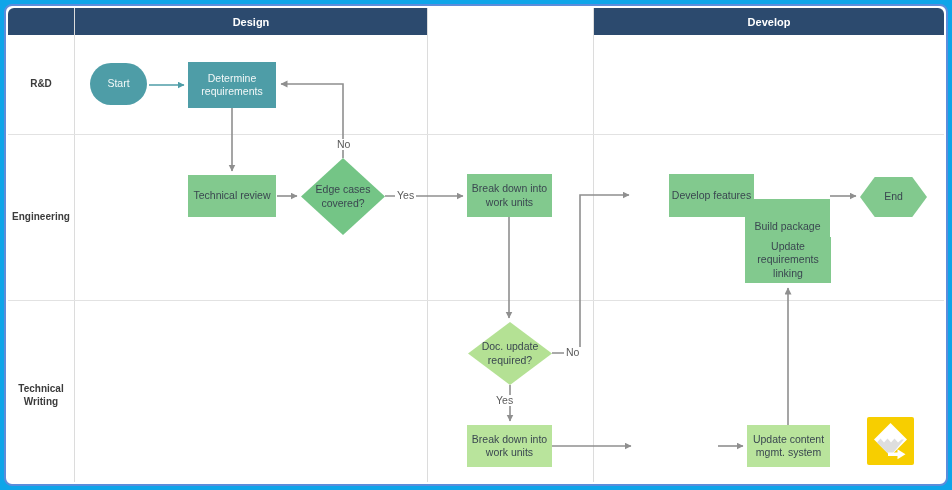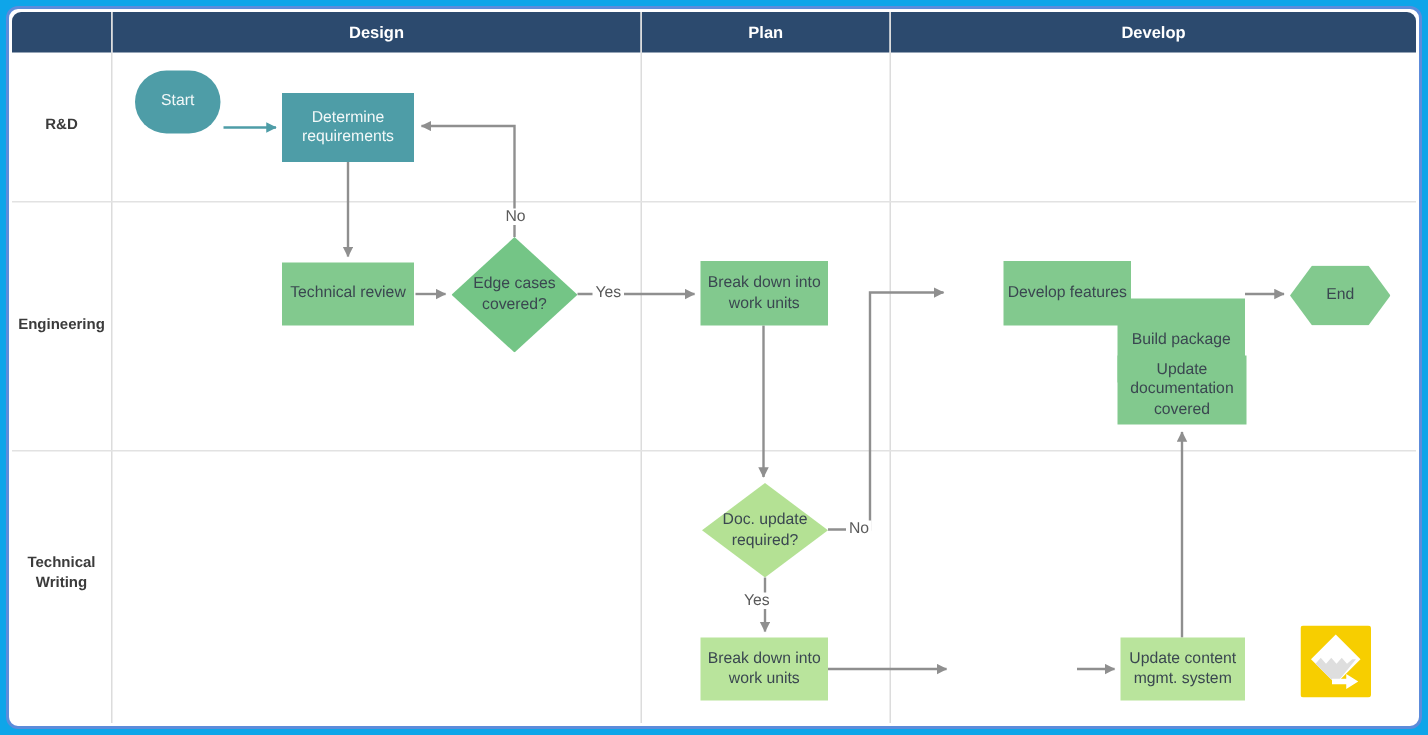--- a/index.html
+++ b/index.html
@@ -38,32 +38,31 @@
   .logo{position:absolute;left:867px;top:417px;width:47px;height:48px;}
 </style>
 </head>
 <body>
 
 <div class="stage">
   <div class="frame"></div>
 
   <div class="hdr corner"></div>
   <div class="hdr design">Design</div>
-  <div class="hdr plan">Plan</div>
   <div class="hdr develop">Develop</div>
 
   <div class="vline" style="left:74px;"></div>
   <div class="vline" style="left:427px;"></div>
   <div class="vline" style="left:593px;"></div>
   <div class="hline" style="top:134px;"></div>
   <div class="hline" style="top:300px;"></div>
 
   <div class="lane-label" style="top:35px;height:99px;">R&amp;D</div>
   <div class="lane-label" style="top:134px;height:166px;">Engineering</div>
-  <div class="lane-label" style="top:291px;height:183px;">Technical Writing</div>
+  <div class="lane-label" style="top:304px;height:183px;">Technical Writing</div>
 
   <svg class="edges" width="952" height="490">
     <defs>
       <marker id="ag" markerWidth="8" markerHeight="8" refX="6.5" refY="3.5" orient="auto" markerUnits="userSpaceOnUse">
         <path d="M0,0 L7,3.5 L0,7 Z" fill="#8F8F8F"></path>
       </marker>
       <marker id="at" markerWidth="8" markerHeight="8" refX="6.5" refY="3.5" orient="auto" markerUnits="userSpaceOnUse">
         <path d="M0,0 L7,3.5 L0,7 Z" fill="#4E9DA7"></path>
       </marker>
     </defs>
@@ -78,29 +77,29 @@
       <line x1="510" y1="385" x2="510" y2="421" marker-end="url(#ag)"></line>
       <line x1="552" y1="446" x2="631" y2="446" marker-end="url(#ag)"></line>
       <line x1="718" y1="446" x2="743" y2="446" marker-end="url(#ag)"></line>
       <line x1="788" y1="425" x2="788" y2="288" marker-end="url(#ag)"></line>
       <line x1="788" y1="237" x2="788" y2="222" marker-end="url(#ag)"></line>
       <line x1="718" y1="196" x2="741" y2="196" marker-end="url(#ag)"></line>
       <line x1="830" y1="196" x2="856" y2="196" marker-end="url(#ag)"></line>
     </g>
   </svg>
 
-  <div class="node teal pill" style="left:90px;top:47px;width:57px;height:42px;">Start</div>
+  <div class="node teal pill" style="left:90px;top:63px;width:57px;height:42px;">Start</div>
   <div class="node teal" style="left:188px;top:62px;width:88px;height:46px;">Determine requirements</div>
   <div class="node green" style="left:188px;top:175px;width:88px;height:42px;">Technical review</div>
   <div class="node greend diamond" style="left:301px;top:158px;width:84px;height:77px;">Edge cases covered?</div>
   <div class="node green" style="left:467px;top:174px;width:85px;height:43px;">Break down into work units</div>
   <div class="node green" style="left:633px;top:174px;width:85px;height:43px;margin-left:36px;">Develop features</div>
   <div class="node green" style="left:745px;top:175px;width:85px;height:56px;margin-top:24px;">Build package</div>
   <div class="node green hex" style="left:860px;top:177px;width:67px;height:40px;">End</div>
-  <div class="node green" style="left:745px;top:237px;width:86px;height:46px;">Update documentation covered</div>
+  <div class="node green" style="left:745px;top:237px;width:86px;height:46px;">Update requirements linking</div>
   <div class="node lightgreend diamond" style="left:468px;top:322px;width:84px;height:63px;">Doc. update required?</div>
   <div class="node lightgreen" style="left:467px;top:425px;width:85px;height:42px;">Break down into work units</div>
   <div class="node lightgreen" style="left:747px;top:425px;width:83px;height:42px;">Update content mgmt. system</div>
 
   <div class="edge-label" style="left:335px;top:139px;">No</div>
   <div class="edge-label" style="left:395px;top:190px;">Yes</div>
   <div class="edge-label" style="left:564px;top:347px;">No</div>
   <div class="edge-label" style="left:494px;top:395px;">Yes</div>
 
   <svg class="logo" viewBox="0 0 47 48">

